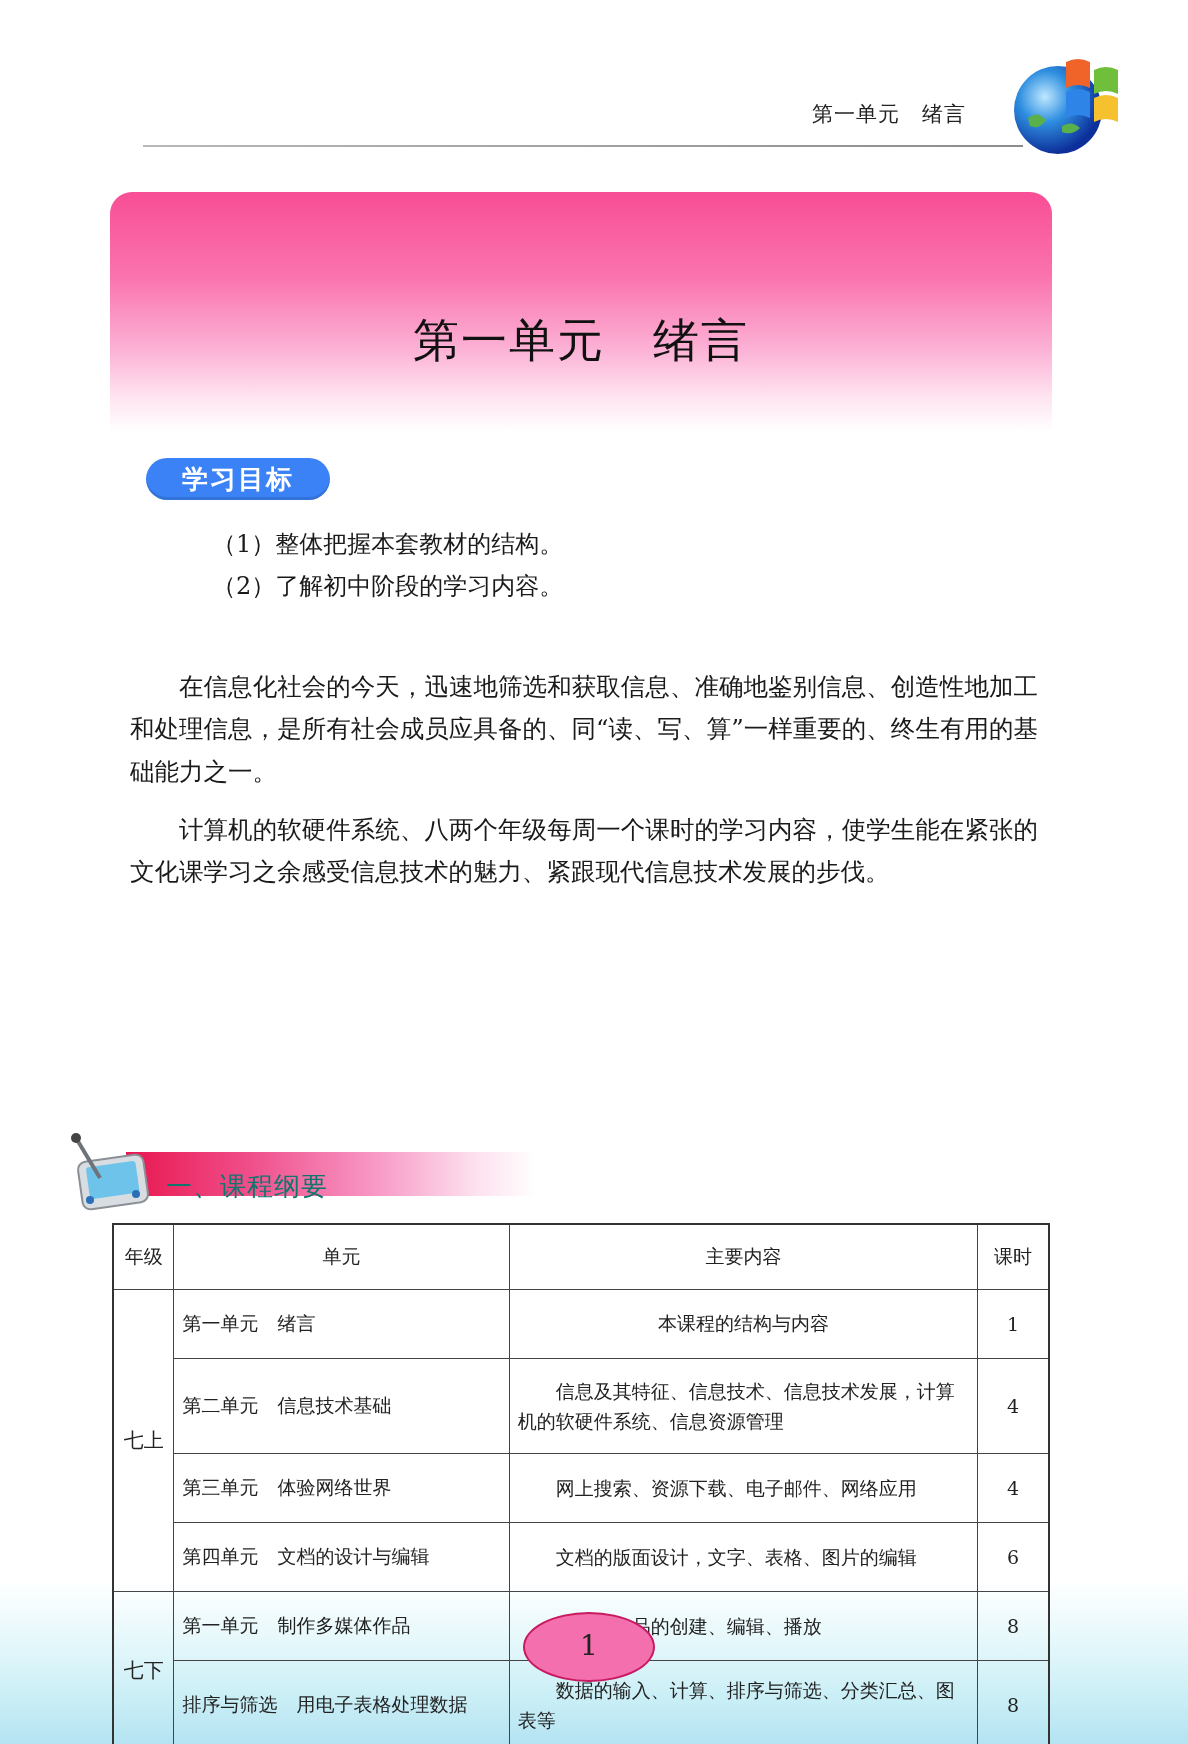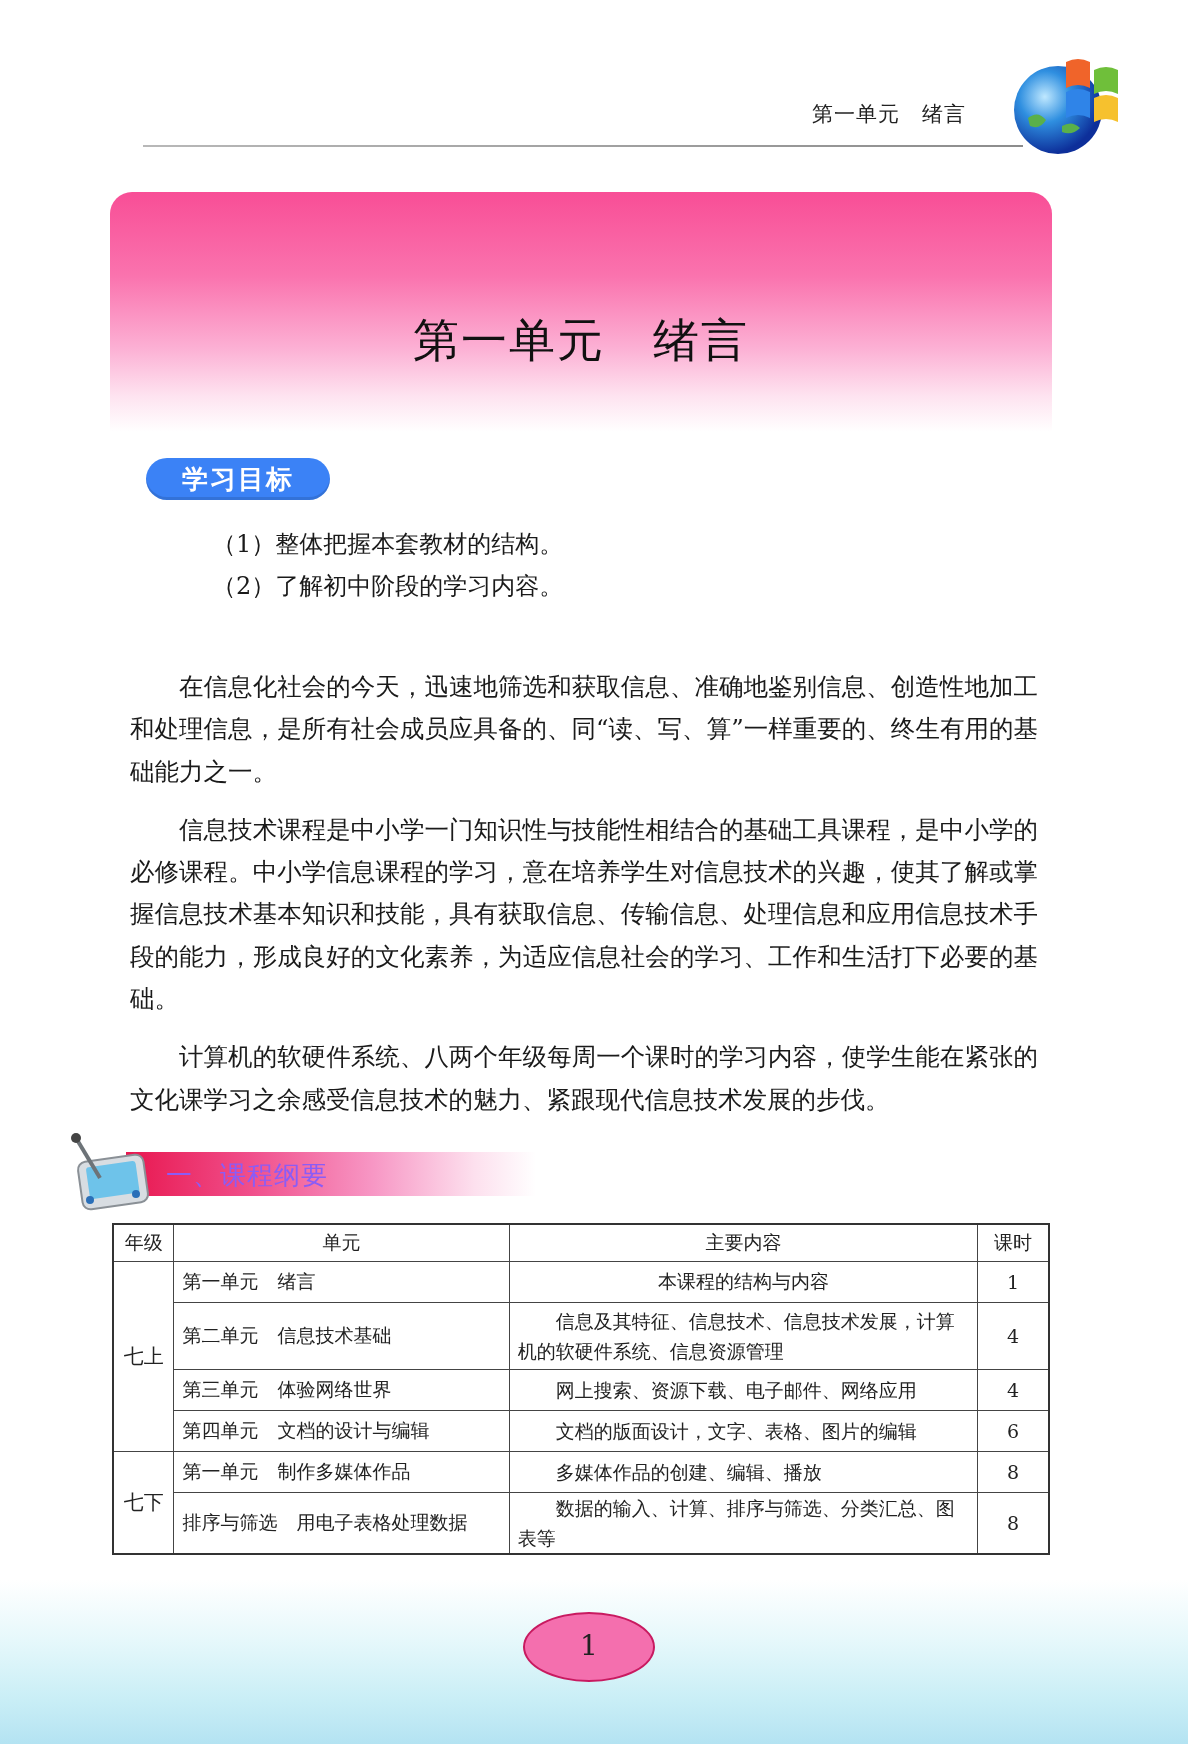--- a/index.html
+++ b/index.html
@@ -45,32 +45,32 @@
     font-size: 24.5px; line-height: 42.3px; text-align: justify;
   }
   .body-text p { margin: 16px; text-indent: 2em; }
 
   .section-header { position: absolute; left: 66px; top: 1132px; width: 470px; height: 80px; }
   .section-bar {
     position: absolute; left: 60px; top: 20px; width: 410px; height: 44px;
     background: linear-gradient(to right, #e8174f 0%, #f04e8a 30%, #f796c4 60%, #fde0ee 85%, rgba(255,255,255,0) 100%);
   }
   .section-title {
-    position: absolute; left: 100px; top: 26px;
+    position: absolute; left: 100px; top: 37px;
     font-family: Liberation Serif, serif;
-    font-size: 26px; color: #8b5cf6; letter-spacing: 1px;
+    font-size: 26px; color: #0f766e; letter-spacing: 1px;
   }
   .section-icon { position: absolute; left: 0; top: 0; width: 90px; height: 80px; }
 
   table.outline {
     position: absolute; left: 112px; top: 1223px; width: 938px;
     border-collapse: collapse; font-size: 19px; color: #222;
     border: 2px solid #333;
   }
-  table.outline th, table.outline td { border: 1.5px solid #444; padding: 0 8px; }
+  table.outline th, table.outline td { border: 1.5px solid #444; padding: 14px 8px; }
   table.outline th { font-weight: normal; height: 36px; text-align: center; }
   td.grade { text-align: center; width: 42px; font-size: 20px; }
   td.unit { width: 310px; padding-left: 24px; white-space: pre; }
   td.content { width: 440px; }
   td.content.center { text-align: center; }
   td.hours { text-align: center; width: 52px; }
   tr.r1 td { height: 40px; } tr.r2 td { height: 66px; } tr.r3 td { height: 40px; }
   tr.r4 td { height: 40px; margin-top: 32px; } tr.r5 td { height: 40px; } tr.r6 td { height: 58px; }
   .indent { text-indent: 2em; line-height: 30px; }
 
@@ -107,21 +107,20 @@
 </div>
 
 <div class="obj-badge">学习目标</div>
 <div class="objectives">
   <div>（1）整体把握本套教材的结构。</div>
   <div>（2）了解初中阶段的学习内容。</div>
 </div>
 
 <div class="body-text">
   <p>在信息化社会的今天，迅速地筛选和获取信息、准确地鉴别信息、创造性地加工和处理信息，是所有社会成员应具备的、同“读、写、算”一样重要的、终生有用的基础能力之一。</p>
-  <p>信息技术课程是中小学一门知识性与技能性相结合的基础工具课程，是中小学的必修课程。中小学信息课程的学习，意在培养学生对信息技术的兴趣，使其了解或掌握信息技术基本知识和技能，具有获取信息、传输信息、处理信息和应用信息技术手段的能力，形成良好的文化素养，为适应信息社会的学习、工作和生活打下必要的基础。</p>
   <p>计算机的软硬件系统、八两个年级每周一个课时的学习内容，使学生能在紧张的文化课学习之余感受信息技术的魅力、紧跟现代信息技术发展的步伐。</p>
 </div>
 
 <div class="section-header">
   <div class="section-bar"></div>
   <svg class="section-icon" viewBox="0 0 90 80">
     <rect x="14" y="26" width="66" height="48" rx="8" fill="#d8dde2" stroke="#8a9096" stroke-width="2" transform="rotate(-8 47 50)"></rect>
     <rect x="22" y="32" width="50" height="32" rx="3" fill="#6ec3ea" transform="rotate(-8 47 50)"></rect>
     <line x1="10" y1="6" x2="34" y2="46" stroke="#6d7378" stroke-width="4"></line>
     <circle cx="10" cy="6" r="5" fill="#444"></circle>

